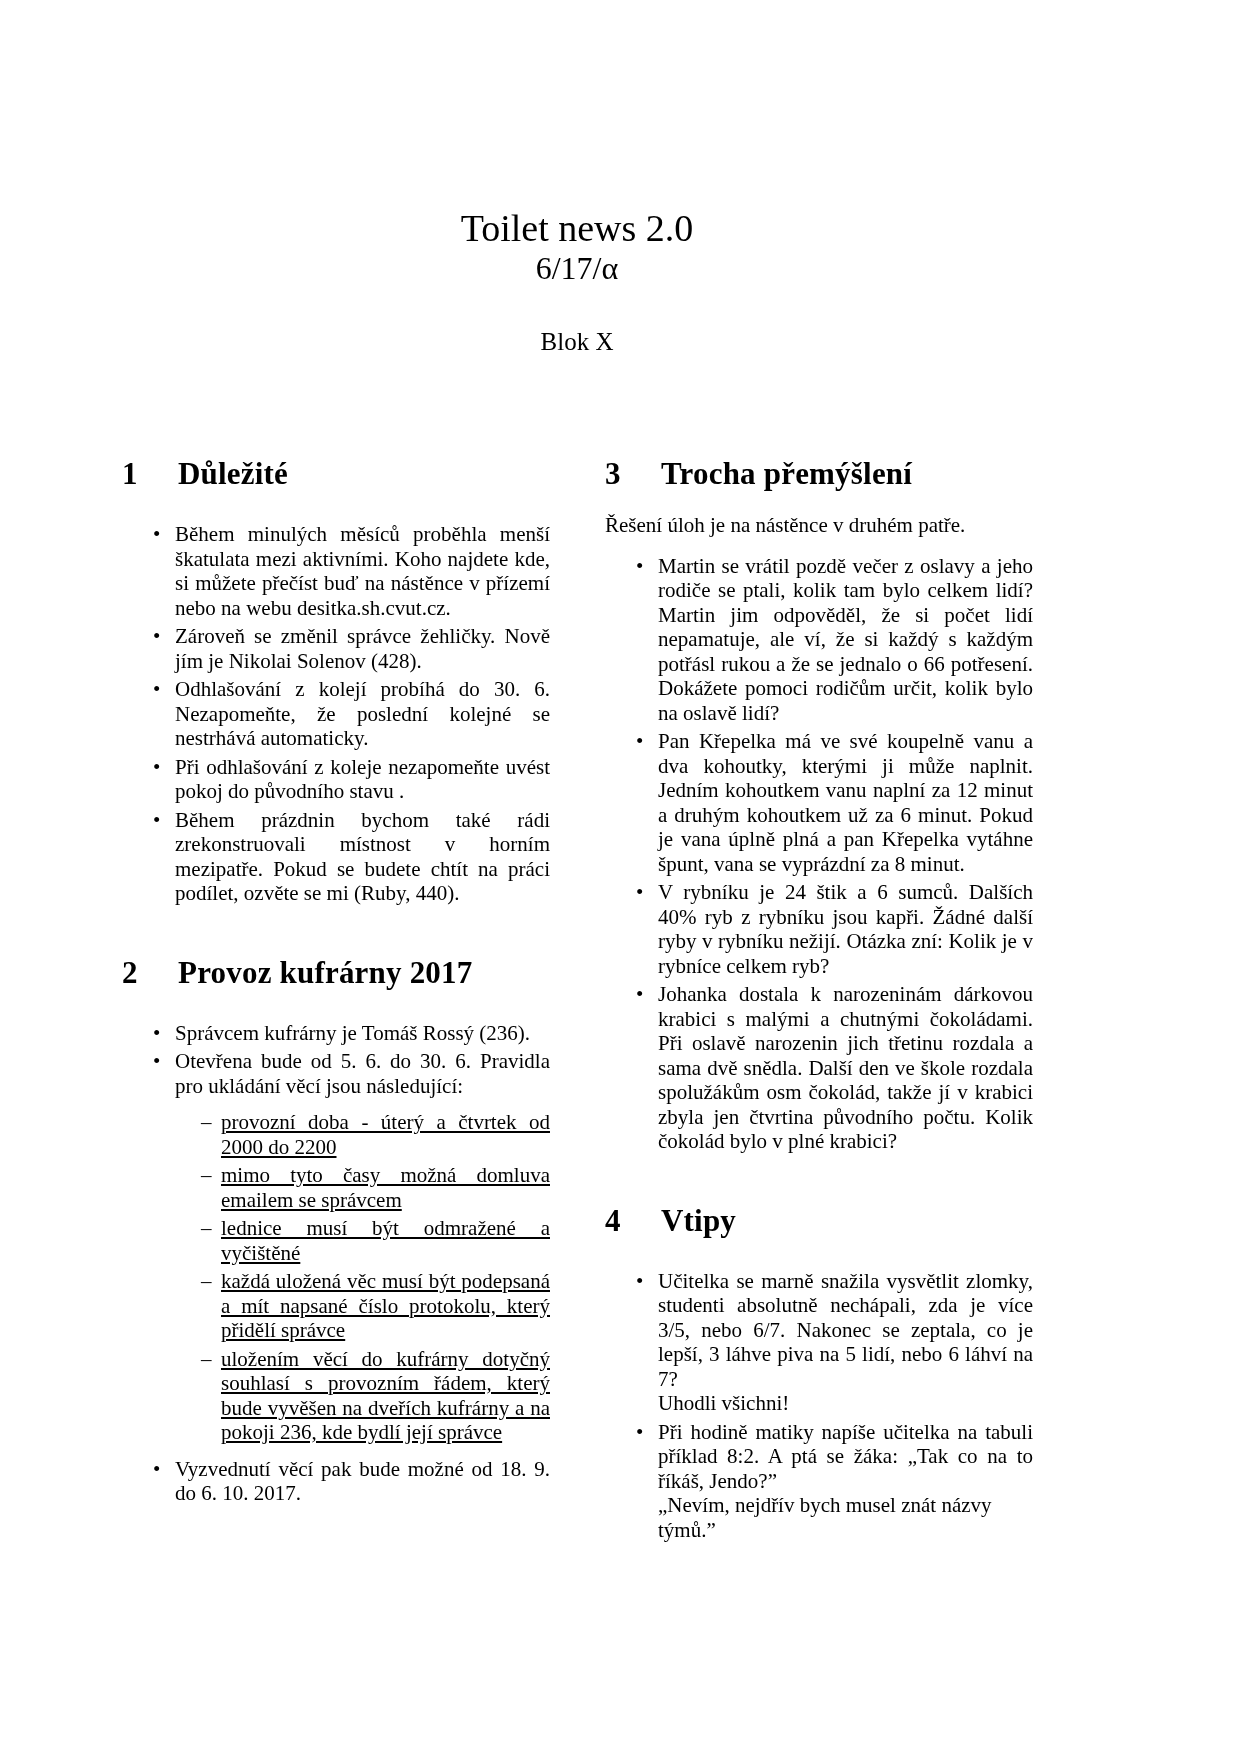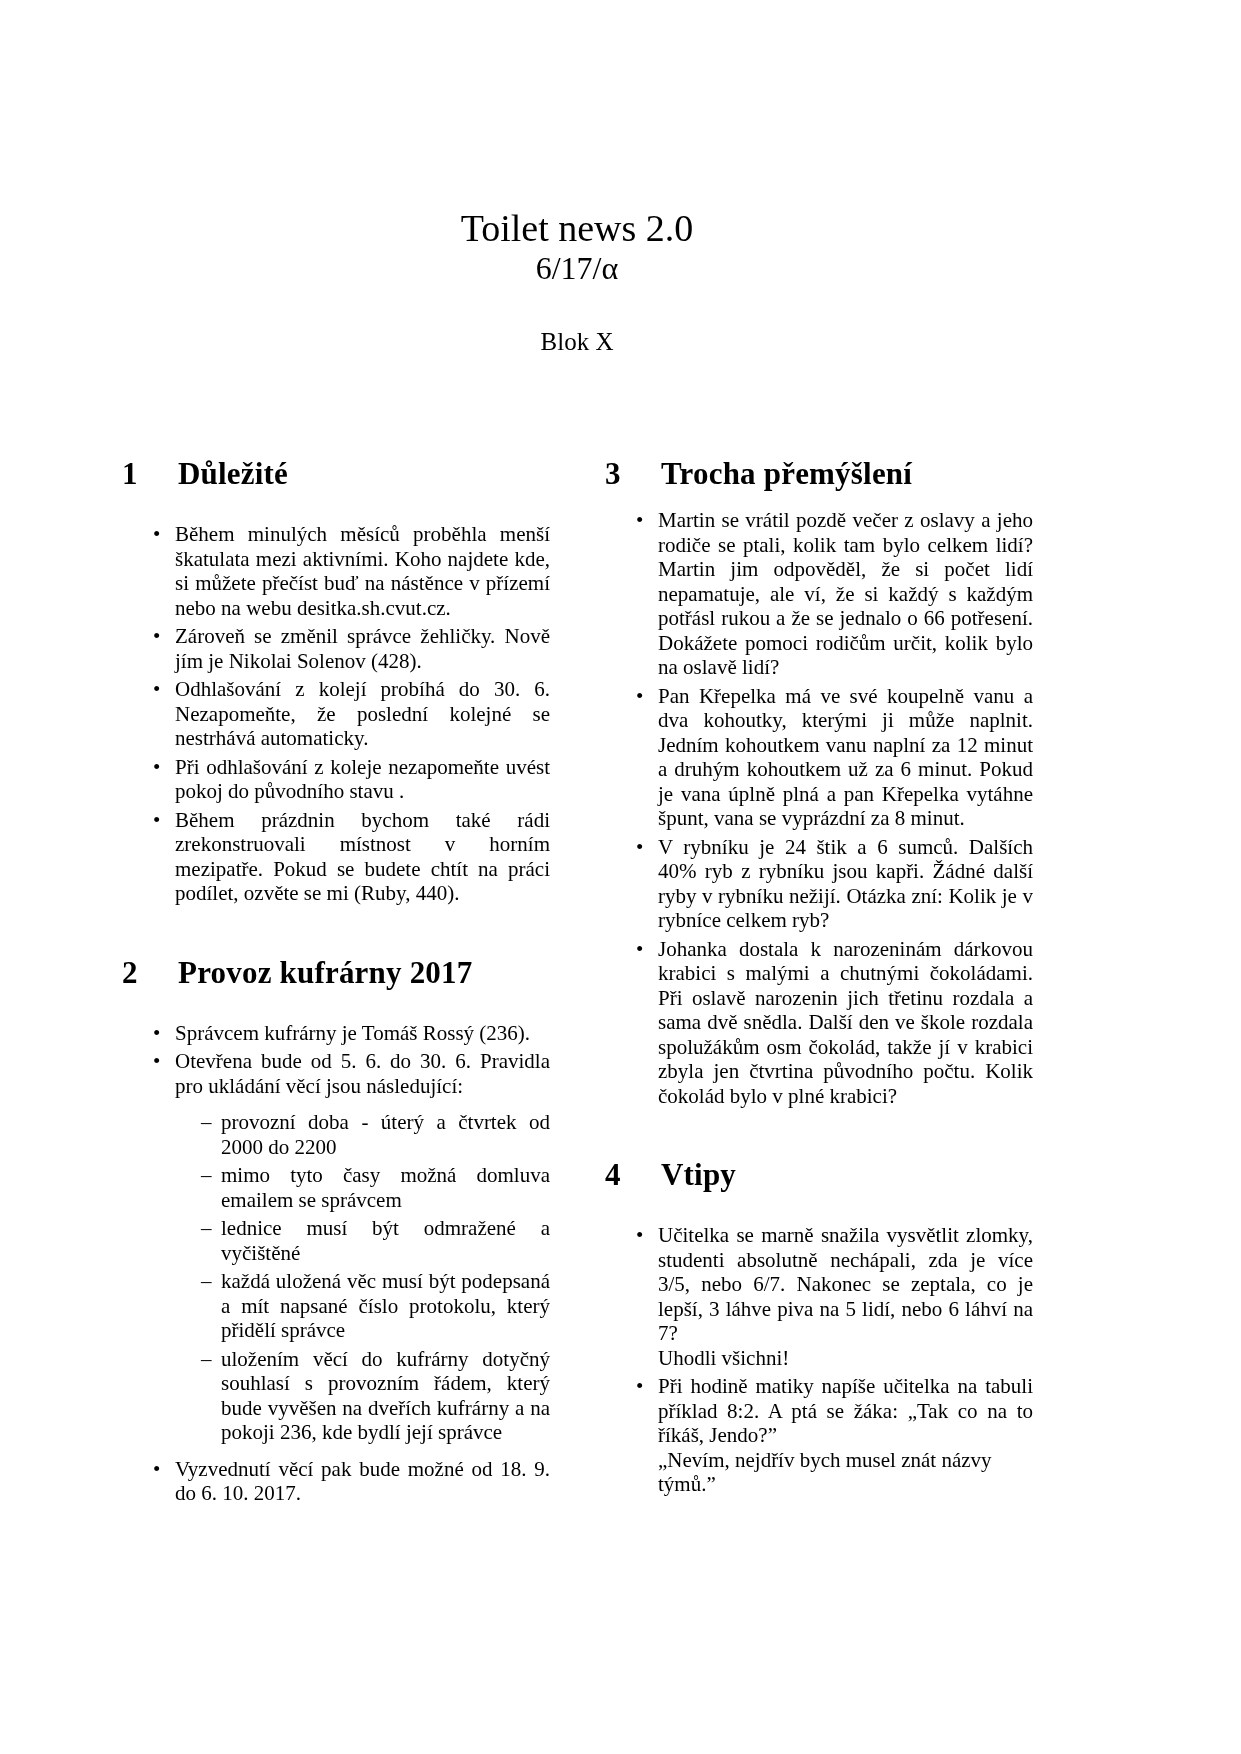--- a/index.html
+++ b/index.html
@@ -65,20 +65,21 @@
   ul.items > li::before {
     content: "\2022";
     position: absolute;
     left: -22px;
     top: 0;
   }
   ul.sub {
     list-style: none;
     margin: 12px 0 12px 0;
     padding: 0 0 0 46px;
+    text-decoration: underline;
   }
   ul.sub > li {
     position: relative;
     text-align: justify;
     hyphens: auto;
   }
   ul.sub > li + li { margin-top: 4px; }
   ul.sub > li::before {
     content: "\2013";
     position: absolute;
@@ -136,20 +137,21 @@
       </div>
 
     </div>
 
     <div class="col">
 
       <div class="section">
         <div class="section-heading">
           <span class="section-number">3</span><span>Trocha přemýšlení</span>
         </div>
+        <div class="intro">Řešení úloh je na nástěnce v druhém patře.</div>
         <ul class="items after-intro">
           <li><span>Martin se vrátil pozdě večer z oslavy a jeho rodiče se ptali, kolik tam bylo celkem lidí? Martin jim odpověděl, že si počet lidí nepamatuje, ale ví, že si každý s každým potřásl rukou a že se jednalo o 66 potřesení. Dokážete pomoci rodičům určit, kolik bylo na oslavě lidí?</span></li>
           <li><span>Pan Křepelka má ve své koupelně vanu a dva kohoutky, kterými ji může naplnit. Jedním kohoutkem vanu naplní za 12 minut a druhým kohoutkem už za 6 minut. Pokud je vana úplně plná a pan Křepelka vytáhne špunt, vana se vyprázdní za 8 minut.</span></li>
           <li><span>V rybníku je 24 štik a 6 sumců. Dalších 40% ryb z rybníku jsou kapři. Žádné další ryby v rybníku nežijí. Otázka zní: Kolik je v rybníce celkem ryb?</span></li>
           <li><span>Johanka dostala k narozeninám dárkovou krabici s malými a chutnými čokoládami. Při oslavě narozenin jich třetinu rozdala a sama dvě snědla. Další den ve škole rozdala spolužákům osm čokolád, takže jí v krabici zbyla jen čtvrtina původního počtu. Kolik čokolád bylo v plné krabici?</span></li>
         </ul>
       </div>
 
       <div class="section later">
         <div class="section-heading">

